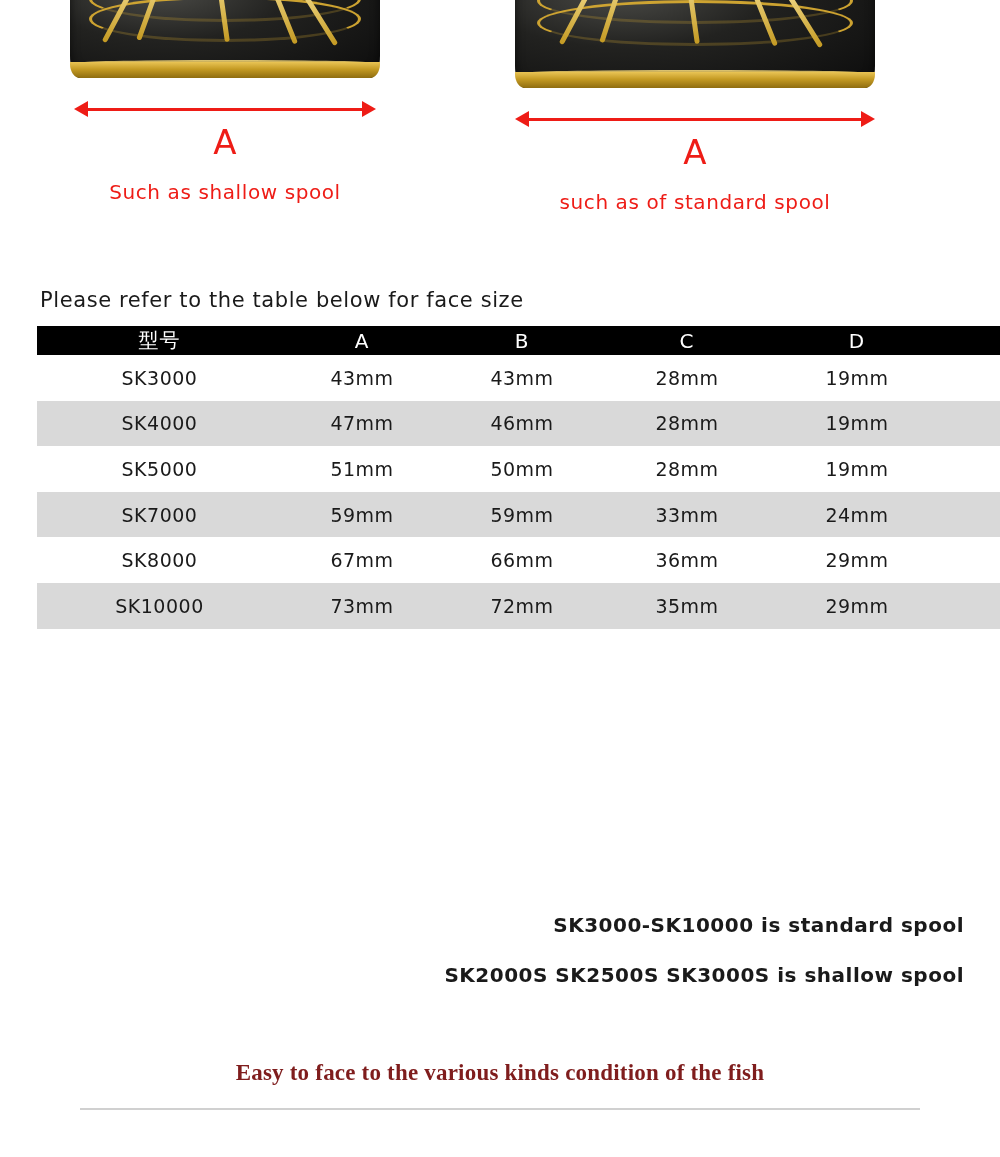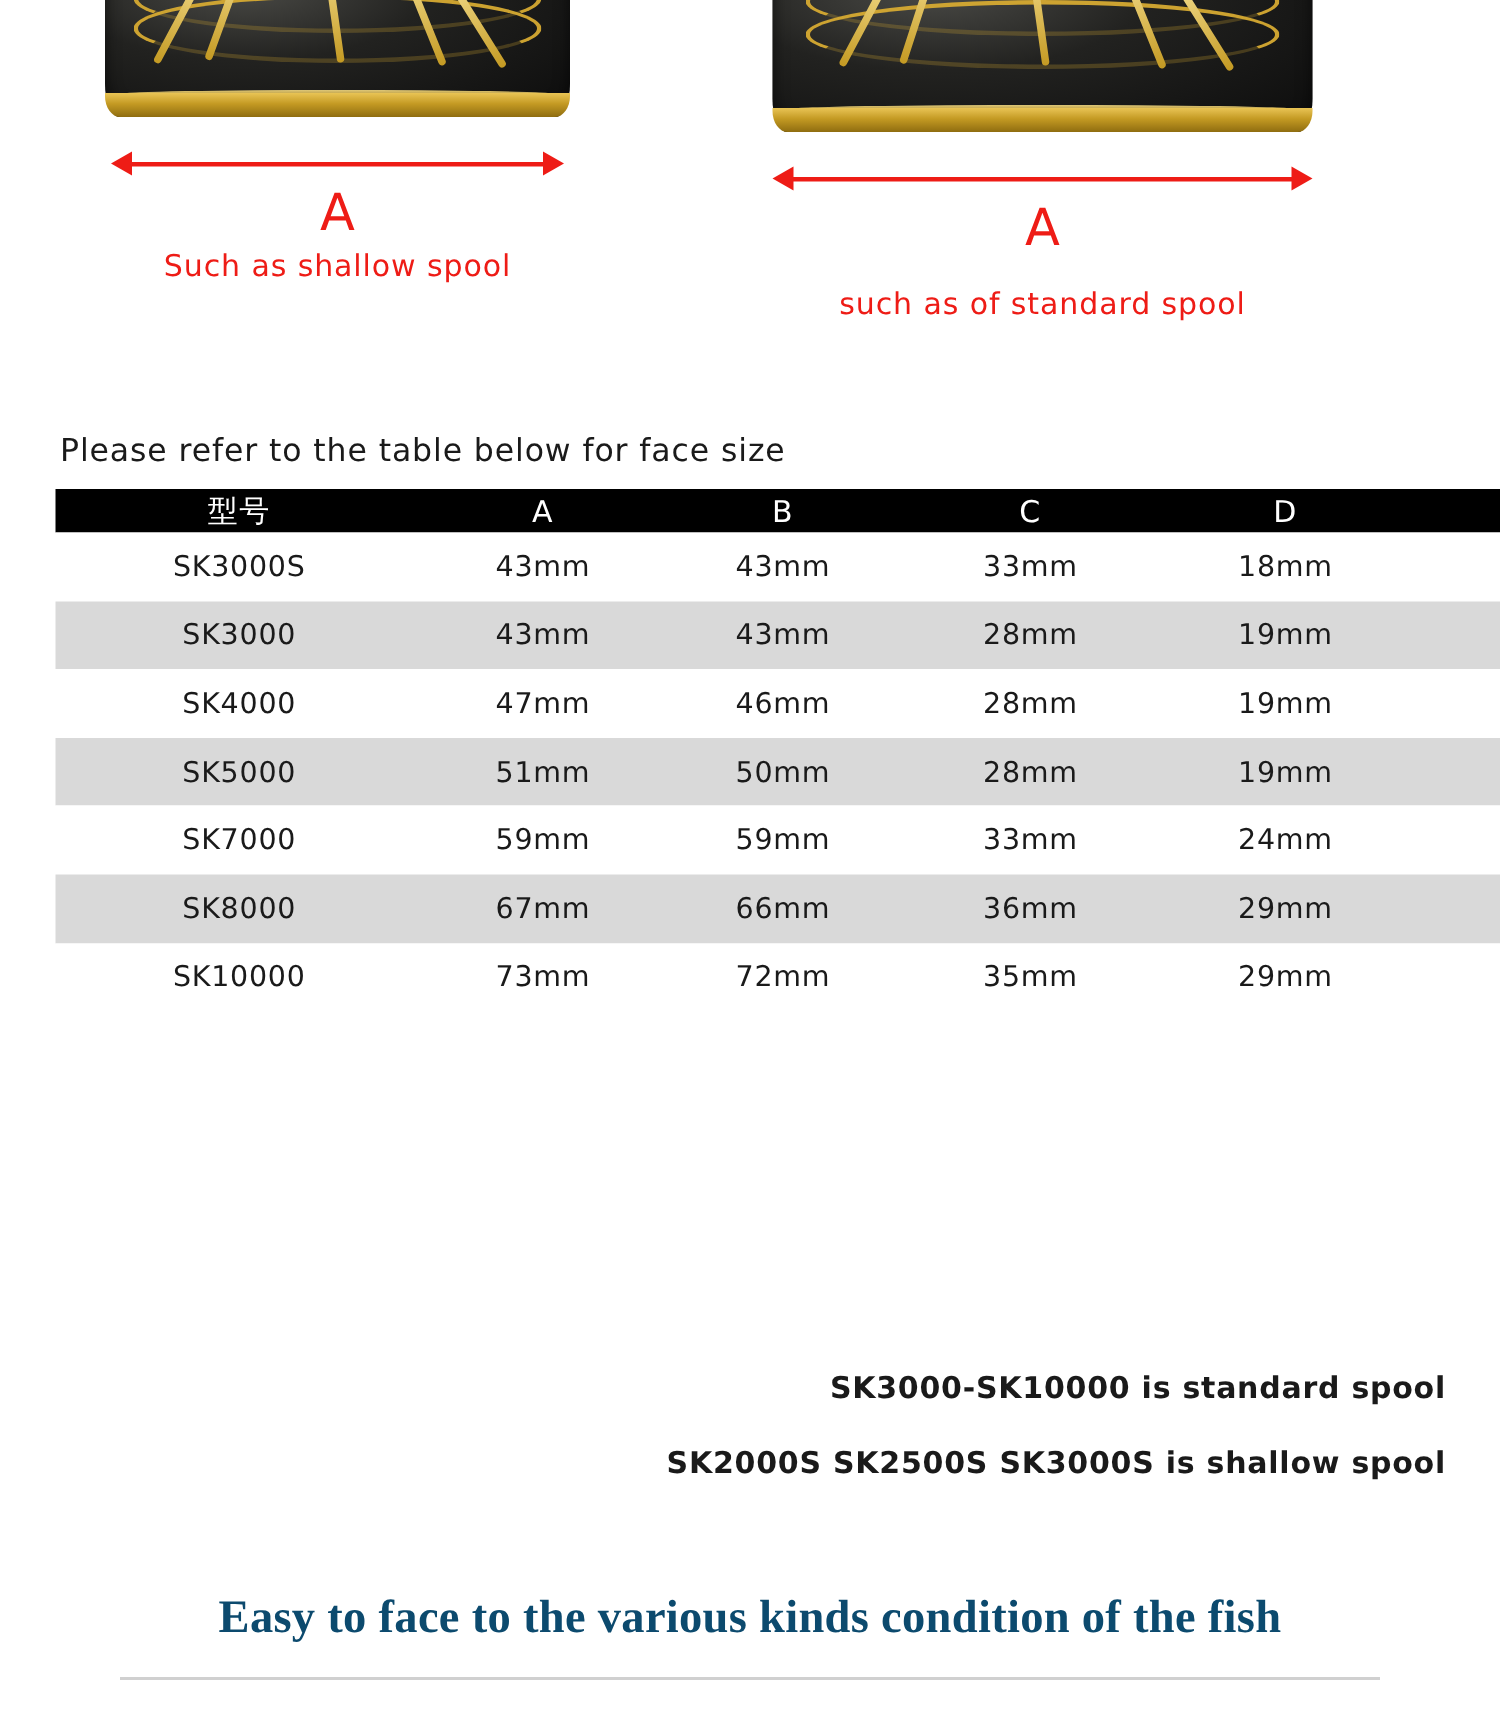--- a/index.html
+++ b/index.html
@@ -198,22 +198,22 @@
   .bottom {
     position: absolute;
     left: 0;
     top: 1060px;
     width: 1000px;
     text-align: center;
   }
   .bottom-title {
     font-family: "Liberation Serif", serif;
     font-weight: bold;
-    font-size: 31px;
-    color: #0c4a6e;
+    font-size: 23px;
+    color: #7f1d1d;
     letter-spacing: .2px;
   }
   .bottom-rule {
     width: 840px;
     height: 2px;
     background: #d0d0d0;
     margin: 22px auto 0 auto;
   }
   .bottom-sub {
     margin-top: 18px;
@@ -245,21 +245,21 @@
           <div class="spool-rim"></div>
         </div>
       </div>
 
       <div class="arrow-row">
         <div class="arrow-head left" style="left:14px;"></div>
         <div class="arrow-line" style="left:26px; right:26px;"></div>
         <div class="arrow-head right" style="right:14px;"></div>
       </div>
       <div class="letter-a">A</div>
-      <div class="caption" style="margin-top:3px;">Such as shallow spool</div>
+      <div class="caption" style="margin-top:18px;">Such as shallow spool</div>
     </div>
 
     <div class="spool-block spool-right">
       <div class="spool-img">
         <div class="spool-body">
           <div class="spool-arc" style="top:8px;"></div>
           <div class="spool-arc" style="top:30px;"></div>
           <div class="spool-spoke" style="left:60px; top:8px; transform:rotate(28deg);"></div>
           <div class="spool-spoke" style="left:95px; top:4px; transform:rotate(18deg);"></div>
           <div class="spool-spoke" style="left:175px; top:4px; transform:rotate(-8deg);"></div>
@@ -296,28 +296,20 @@
         <th>型号</th>
         <th>A</th>
         <th>B</th>
         <th>C</th>
         <th>D</th>
         <th></th>
       </tr>
     </thead>
     <tbody>
       <tr>
-        <td>SK3000S</td>
-        <td>43mm</td>
-        <td>43mm</td>
-        <td>33mm</td>
-        <td>18mm</td>
-        <td></td>
-      </tr>
-      <tr>
         <td>SK3000</td>
         <td>43mm</td>
         <td>43mm</td>
         <td>28mm</td>
         <td>19mm</td>
         <td></td>
       </tr>
       <tr>
         <td>SK4000</td>
         <td>47mm</td>

